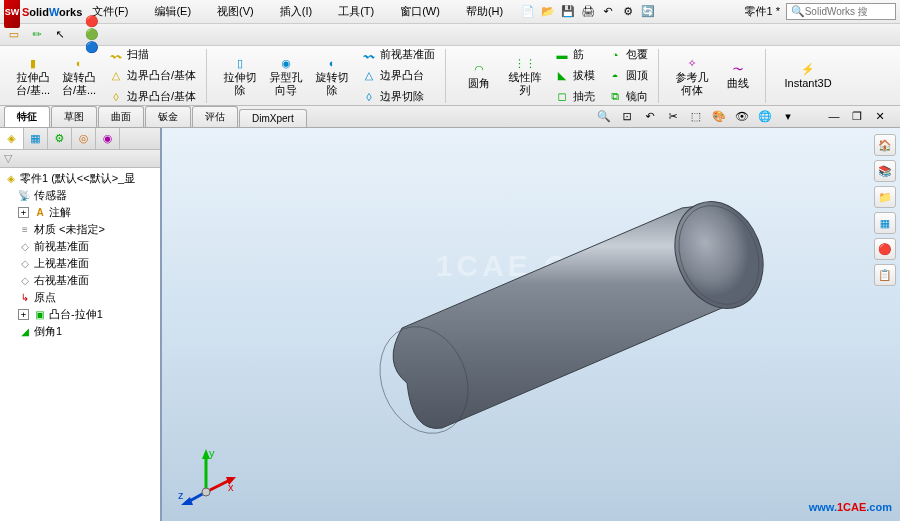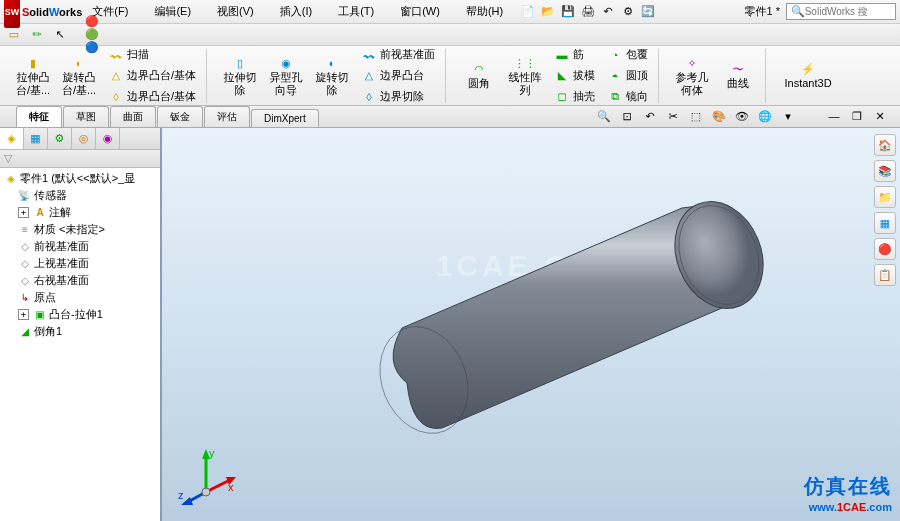--- a/index.html
+++ b/index.html
@@ -17,21 +17,21 @@
 .search{display:flex;align-items:center;border:1px solid #999;background:#fff;padding:1px 4px;width:110px}
 .search input{border:none;outline:none;width:80px;font-size:10px}
 .toolbar2{height:22px;background:linear-gradient(#f4f4f4,#e4e4e4);border-bottom:1px solid #ccc;display:flex;align-items:center;padding:0 4px;gap:3px}
 .tb2-btn{width:20px;height:18px;display:flex;align-items:center;justify-content:center;border:1px solid transparent;cursor:pointer}
 .ribbon{height:60px;background:linear-gradient(#fbfbfb,#ececec);border-bottom:1px solid #bbb;display:flex;align-items:center;padding:2px 6px;gap:6px}
 .rgroup{display:flex;align-items:center;gap:4px;padding:0 6px;border-right:1px solid #ccc;height:54px}
 .rbtn-big{display:flex;flex-direction:column;align-items:center;justify-content:center;width:42px;height:50px;cursor:pointer;border:1px solid transparent;text-align:center;font-size:9px;line-height:1.1}
 .rbtn-stack{display:flex;flex-direction:column;gap:1px}
 .rbtn-sm{display:flex;align-items:center;gap:3px;padding:1px 3px;cursor:pointer;border:1px solid transparent;font-size:9px;white-space:nowrap}
 .ricon{width:16px;height:16px;display:inline-flex;align-items:center;justify-content:center;font-size:11px}
-.tabs-row{height:22px;background:linear-gradient(#f0f0f0,#e0e0e0);border-bottom:1px solid #aaa;display:flex;align-items:flex-end;padding-left:16px}
+.tabs-row{height:22px;background:linear-gradient(#f0f0f0,#e0e0e0);border-bottom:1px solid #aaa;display:flex;align-items:flex-end;padding-left:4px}
 .tab{padding:3px 12px;border:1px solid #aaa;border-bottom:none;background:linear-gradient(#f6f6f6,#e6e6e6);margin-right:1px;cursor:pointer;border-radius:3px 3px 0 0;font-size:10px}
 .tab.active{background:#fff;font-weight:bold}
 .view-tools{position:absolute;right:10px;height:22px;display:flex;align-items:center;gap:3px}
 .vt-btn{width:20px;height:18px;display:flex;align-items:center;justify-content:center;cursor:pointer;border:1px solid transparent}
 .workspace{position:absolute;top:128px;left:0;right:0;bottom:0;display:flex}
 .tree-panel{width:162px;background:#f4f4f4;border-right:2px solid #8a9cb8;display:flex;flex-direction:column}
 .tree-tabs{height:22px;display:flex;border-bottom:1px solid #bbb;background:linear-gradient(#eee,#ddd)}
 .tree-tab{width:24px;display:flex;align-items:center;justify-content:center;border-right:1px solid #bbb;cursor:pointer}
 .tree-tab.active{background:#fff}
 .tree-body{flex:1;background:#fff;padding:2px;overflow:hidden}
@@ -397,17 +397,16 @@
         </div>
       <div class="side-btn">
           <span>🔴</span>
         </div>
       <div class="side-btn">
           <span style="color:#0a0">📋</span>
         </div>
     </div>
 
     <div class="wm-badge">
-      <div class="t1">仿真在线</div>
       <div class="t2"><span class="b">www.</span><span class="r">1CAE</span><span class="b">.com</span></div>
     </div>
   </div>
 </div>
 
 </body></html>

